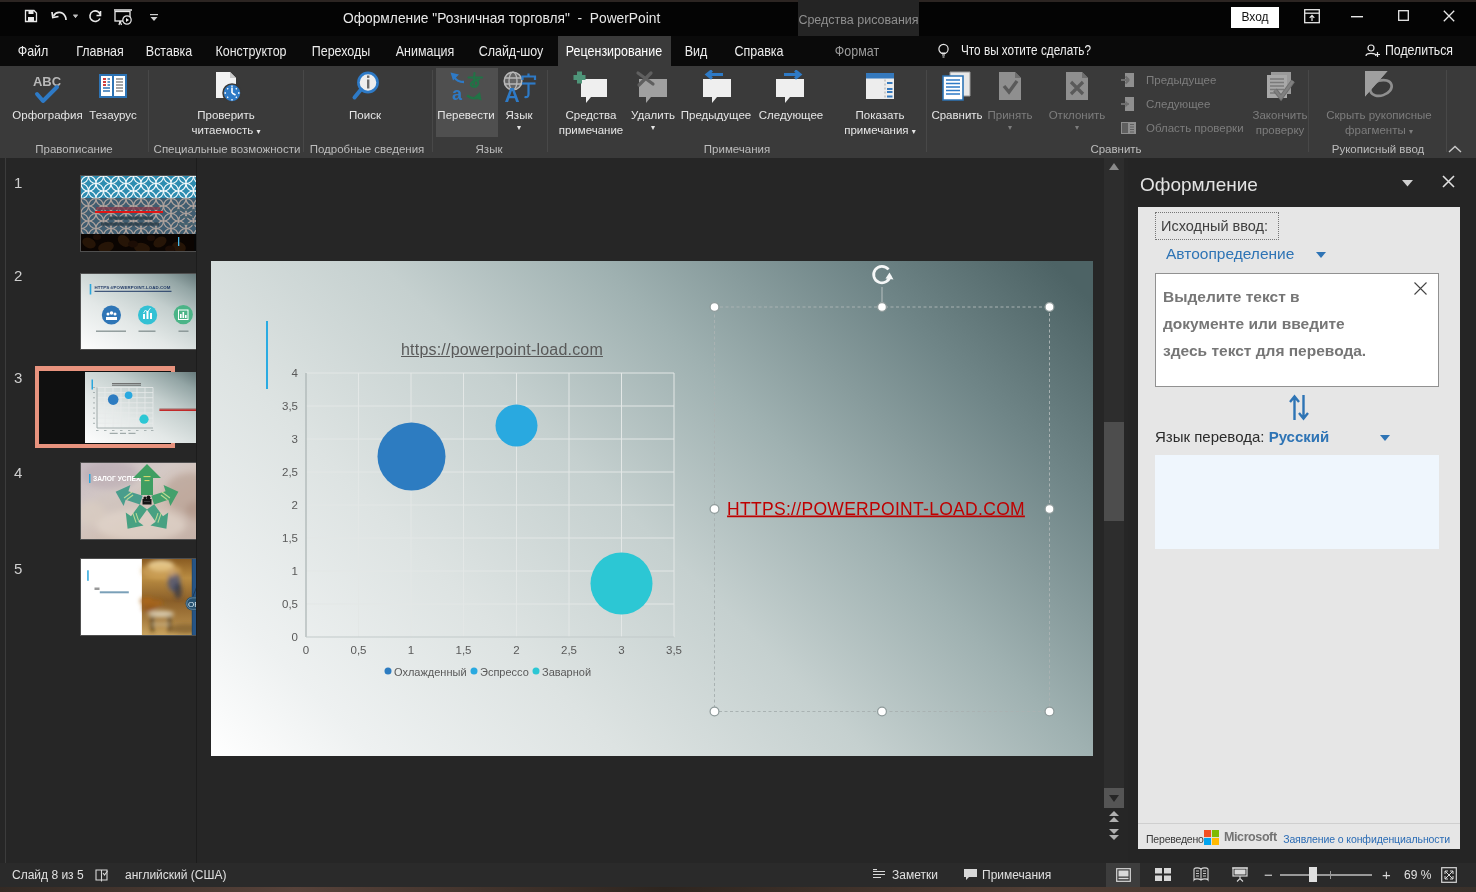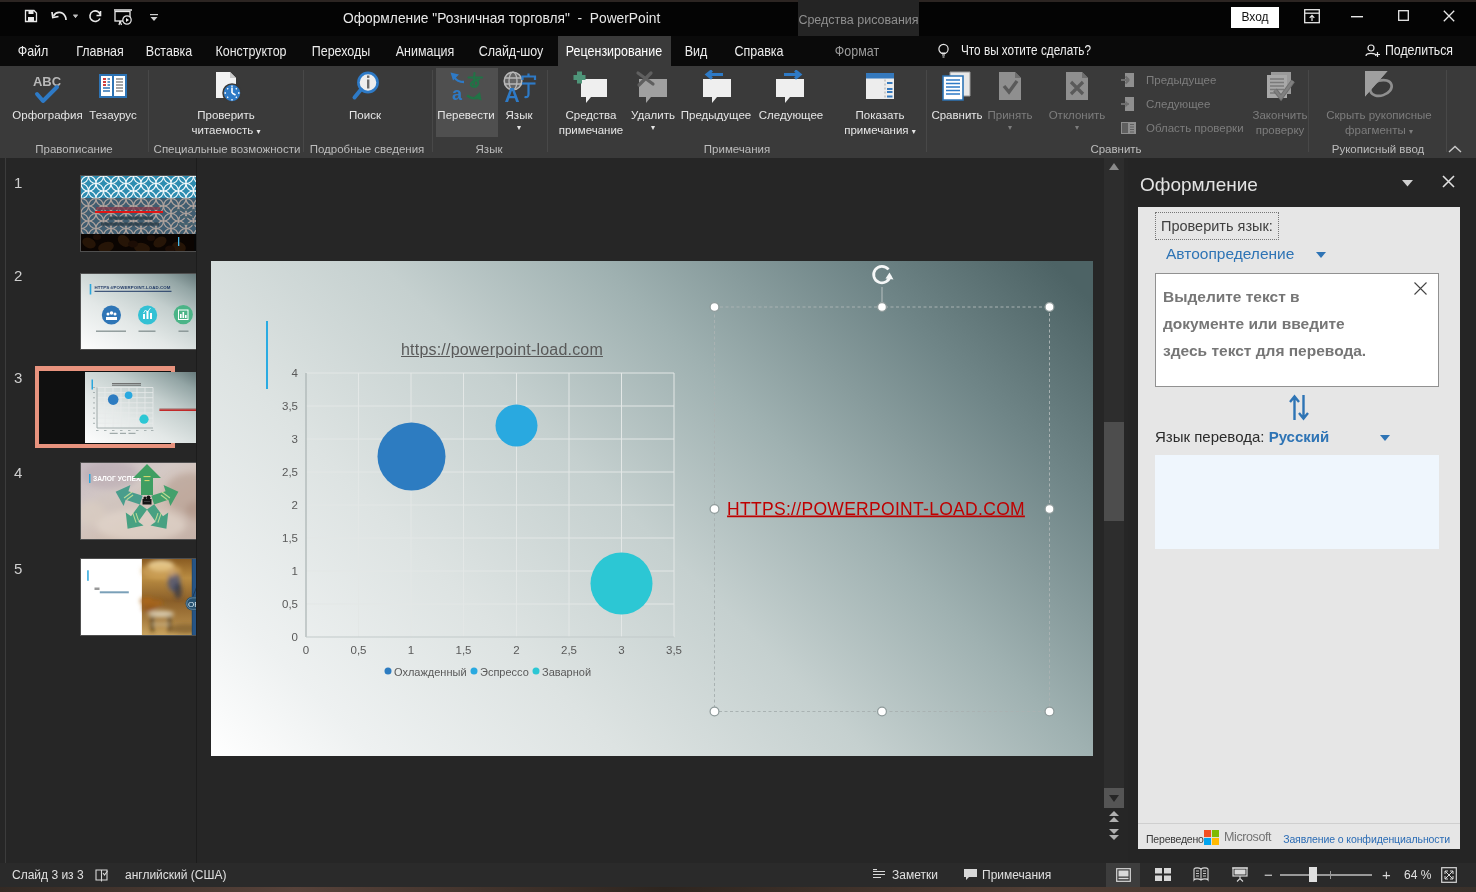--- a/index.html
+++ b/index.html
@@ -634,21 +634,21 @@
 <div id="sidepanel" class="abs">
   <div class="abs" style="left:12px;top:16px;font-size:19px;color:#e3e3e3;">Оформление</div>
   <svg class="abs" style="left:274px;top:22px" width="11" height="7" viewBox="0 0 11 7">
         <path d="M0 0 H11 L5.5 6.5 Z" fill="#d0d0d0"></path>
       </svg>
   <svg class="abs" style="left:314px;top:17px" width="13" height="13" viewBox="0 0 13 13">
         <path d="M1 1 L12 12 M12 1 L1 12" stroke="#e0e0e0" stroke-width="1.6"></path>
       </svg>
   <div id="panelbody">
     <div class="abs" style="left:17px;top:5px;width:122px;height:26px;border:1px dotted #767676;"></div>
-    <div class="abs" style="left:23px;top:11px;font-size:14.5px;color:#404040;">Проверить язык:</div>
+    <div class="abs" style="left:23px;top:11px;font-size:14.5px;color:#404040;">Исходный ввод:</div>
     <div class="abs" style="left:28px;top:38px;font-size:15.5px;color:#2e74b5;">Автоопределение</div>
     <svg class="abs" style="left:178px;top:45px" width="10" height="6" viewBox="0 0 10 6">
           <path d="M0 0 H10 L5 6 Z" fill="#2e74b5"></path>
         </svg>
     <div class="abs" style="left:17px;top:66px;width:282px;height:112px;background:#fff;border:1px solid #919191;"></div>
     <div class="abs" style="left:25px;top:76px;font-size:15.5px;color:#767676;line-height:27px;font-weight:bold;">Выделите текст в<br>документе или введите<br>здесь текст для перевода.</div>
     <svg class="abs" style="left:275px;top:74px" width="15" height="15" viewBox="0 0 15 15">
           <path d="M1.5 1.5 L13.5 13.5 M13.5 1.5 L1.5 13.5" stroke="#444" stroke-width="1.1"></path>
         </svg>
     <svg class="abs" style="left:151px;top:187px" width="20" height="27" viewBox="0 0 20 27">
@@ -663,26 +663,26 @@
         </svg>
     <div class="abs" style="left:17px;top:248px;width:284px;height:94px;background:#eff6fd;"></div>
     <div class="abs" style="left:0px;top:616px;width:322px;height:1px;background:#cfcfcf;"></div>
     <div class="abs" style="left:8px;top:626px;font-size:10.5px;color:#3a3a3a;letter-spacing:-0.2px;">Переведено</div>
     <svg class="abs" style="left:66px;top:623px" width="15" height="15" viewBox="0 0 17 17">
       <rect x="0" y="0" width="8" height="8" fill="#f25022"></rect>
           <rect x="9" y="0" width="8" height="8" fill="#7fba00"></rect>
       <rect x="0" y="9" width="8" height="8" fill="#00a4ef"></rect>
           <rect x="9" y="9" width="8" height="8" fill="#ffb900"></rect>
     </svg>
-    <div class="abs" style="left:86px;top:623px;font-size:12.5px;color:#737373;font-weight:normal;letter-spacing:-0.4px;">Microsoft</div>
+    <div class="abs" style="left:86px;top:623px;font-size:12.5px;color:#737373;font-weight:bold;letter-spacing:-0.4px;">Microsoft</div>
     <div class="abs" style="right:10px;top:626px;font-size:10.5px;color:#2b6cb5;white-space:nowrap;letter-spacing:-0.1px;">Заявление о конфиденциальности</div>
   </div>
 </div>
 <div id="statusbar" class="abs">
-  <div class="abs" style="left:12px;top:5px;">Слайд 3 из 3</div>
+  <div class="abs" style="left:12px;top:5px;">Слайд 8 из 5</div>
   <svg class="abs" style="left:95px;top:5px" width="15" height="14" viewBox="0 0 15 14">
     <path d="M1 2 H6.5 V12 H1 Z M6.5 2 H12 V12 H6.5 Z" fill="none" stroke="#d8d8d8" stroke-width="1.1"></path>
     <path d="M8 5 L9.5 7 L12.5 3" stroke="#d8d8d8" stroke-width="1.1" fill="none"></path>
     <path d="M6.5 12 L6.5 13.5" stroke="#d8d8d8" stroke-width="1"></path>
   </svg>
   <div class="abs" style="left:125px;top:5px;">английский (США)</div>
   <svg class="abs" style="left:872px;top:6px" width="14" height="12" viewBox="0 0 14 12">
     <path d="M1 2.5 H13 M1 5.5 H13 M1 8.5 H9" stroke="#d8d8d8" stroke-width="1.2"></path>
     <path d="M1 0.5 L5 0.5" stroke="#d8d8d8" stroke-width="1.2"></path>
   </svg>
@@ -713,21 +713,21 @@
   <svg class="abs" style="left:1232px;top:4px" width="16" height="15" viewBox="0 0 16 15">
     <rect x="1" y="1" width="14" height="8" fill="none" stroke="#d8d8d8" stroke-width="1.2"></rect>
     <rect x="2.5" y="2.5" width="11" height="5" fill="#d8d8d8"></rect>
     <path d="M0 1 H16 M8 9 V12 M5 14.5 L8 11.5 L11 14.5" stroke="#d8d8d8" stroke-width="1.1" fill="none"></path>
   </svg>
   <div class="abs" style="left:1264px;top:3px;font-size:15px;color:#d8d8d8;">−</div>
   <div class="abs" style="left:1280px;top:11px;width:92px;height:2px;background:#999;"></div>
   <div class="abs" style="left:1330px;top:8px;width:1px;height:8px;background:#999;"></div>
   <div class="abs" style="left:1309px;top:4px;width:8px;height:15px;background:#e0e0e0;"></div>
   <div class="abs" style="left:1382px;top:3px;font-size:15px;color:#d8d8d8;">+</div>
-  <div class="abs" style="left:1404px;top:5px;">64 %</div>
+  <div class="abs" style="left:1404px;top:5px;">69 %</div>
   <svg class="abs" style="left:1441px;top:4px" width="16" height="16" viewBox="0 0 16 16">
     <rect x="0.7" y="0.7" width="14.6" height="14.6" fill="none" stroke="#d8d8d8" stroke-width="1.2"></rect>
     <g stroke="#d8d8d8" stroke-width="1">
           <path d="M4 4 L12 12 M12 4 L4 12"></path>
           <path d="M4 4 H7 M4 4 V7 M12 4 H9 M12 4 V7 M4 12 H7 M4 12 V9 M12 12 H9 M12 12 V9"></path>
         </g>
   </svg>
 </div>
 <div id="wallpaper" class="abs"></div>
 </div>

